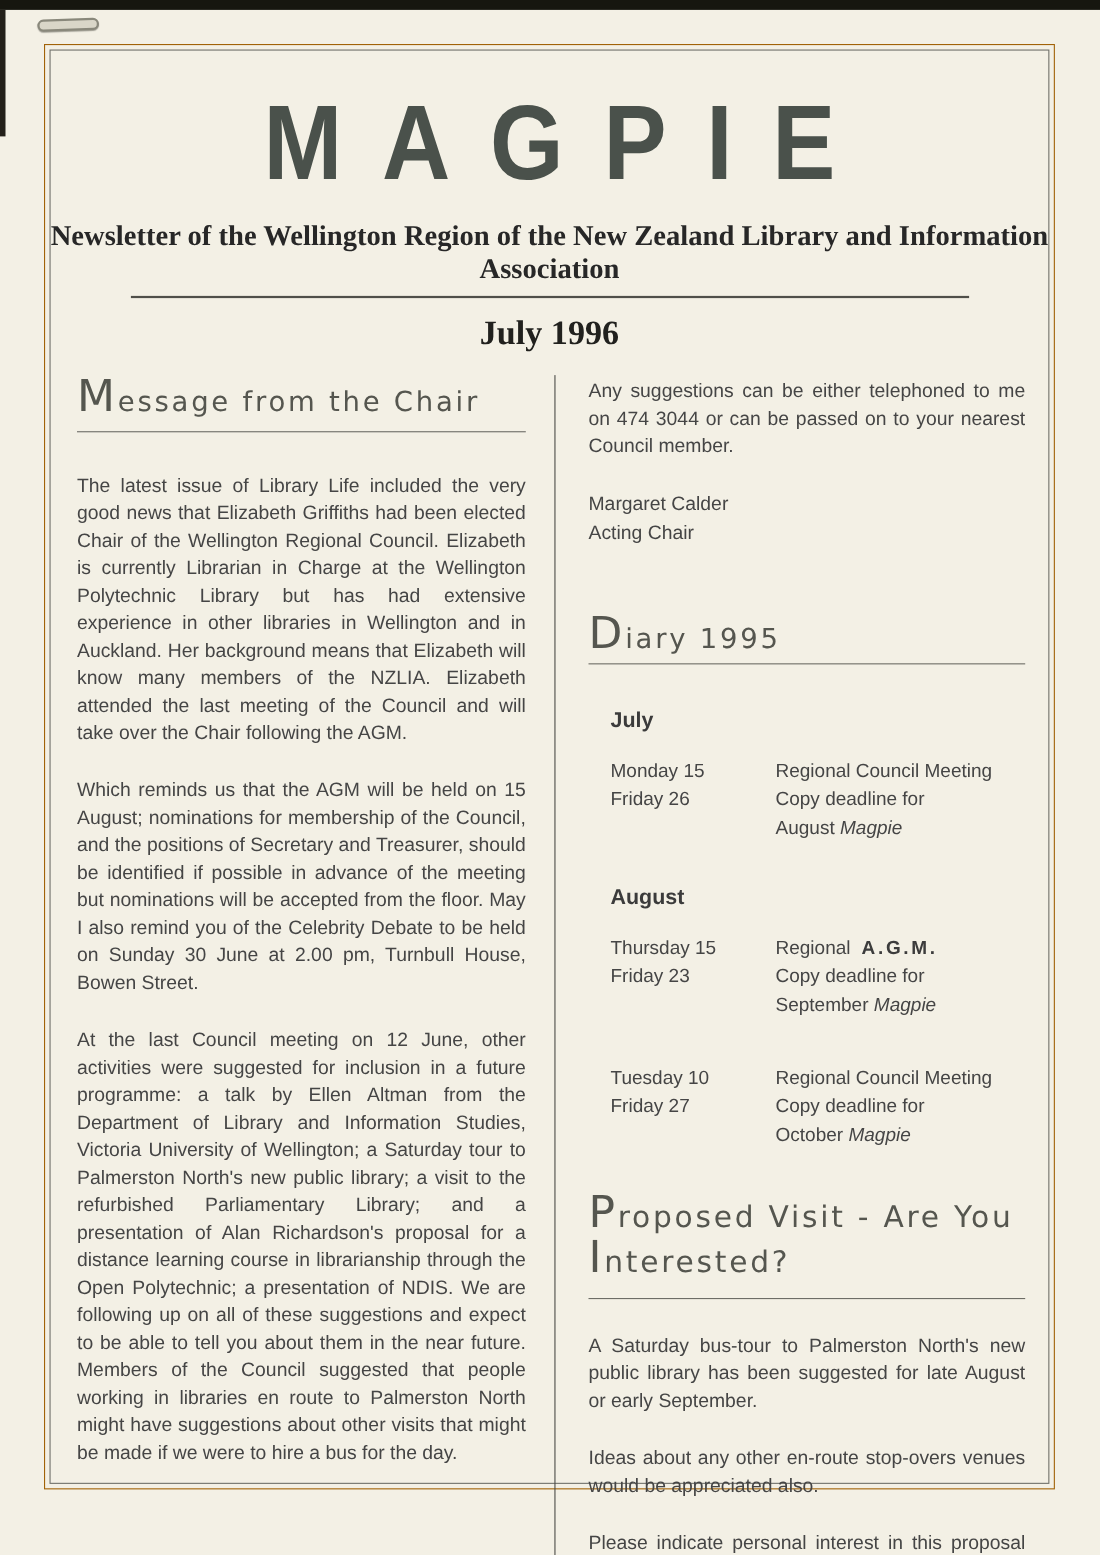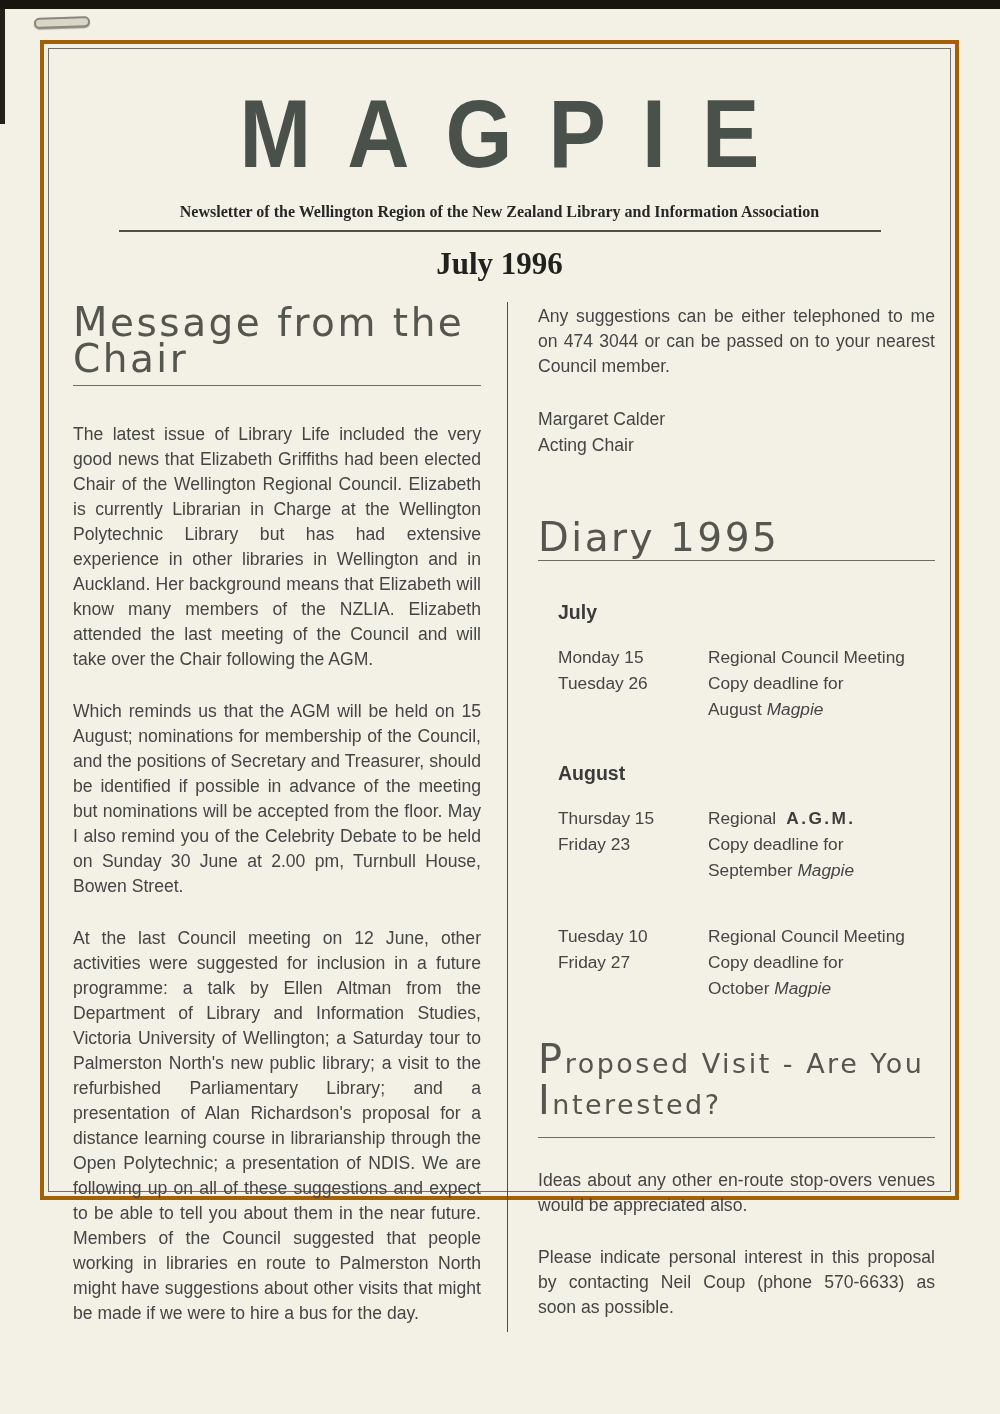--- a/index.html
+++ b/index.html
@@ -27,22 +27,22 @@
     position: absolute; top: 17px; left: 34px; width: 56px; height: 11px;
     border: 2.5px solid #89887b;
     border-radius: 6px;
     background: #d9d6c8;
     transform: rotate(-2deg);
     box-shadow: 0 1px 1px rgba(60,60,50,0.45);
   }
 
   
   .frame {
-    position: absolute; left: 40px; top: 40px; width: 919px; height: 1160px;
-    border: 4px solid #a16207;
+    position: absolute; left: 40px; top: 40px; width: 919px; height: 1314px;
+    border: 1px solid #a16207;
     background: #f3f0e5;
   }
   .frame-inner {
     position: absolute; inset: 4px;
     border: 1px solid #70706a;
     display: flex; flex-direction: column;
     padding: 24px 0 12px 0;
   }
 
   
@@ -50,21 +50,21 @@
   .magpie-title {
     font-family: "Liberation Sans", sans-serif;
     font-size: 86px; line-height: 96px; font-weight: 700;
     letter-spacing: 0.42em; text-indent: 0.42em;
     color: #4a514b;
     transform: scaleY(1.12);
     margin-top: 12px;
   }
   .masthead-subtitle {
     font-family: "Liberation Serif", serif;
-    font-weight: 700; font-size: 16px; color: #272727;
+    font-weight: 700; font-size: 26px; color: #272727;
     margin-top: 22px;
   }
   .masthead-rule {
     width: 762px; margin: 9px auto 0 auto;
     border-bottom: 2px solid #4f4f49;
   }
   .issue-date {
     font-family: "Liberation Serif", serif;
     font-weight: 700; font-size: 31px; color: #21211e;
     margin-top: 14px;
@@ -84,21 +84,21 @@
 
   .body-text {
     font-size: 17.6px; line-height: 25px; color: #454545;
     text-align: justify;
   }
   .para { margin-bottom: 27px; }
 
   .script-heading {
     font-family: "DejaVu Sans", cursive;
     font-weight: 400; color: #55564f;
-    font-size: 39px; letter-spacing: 2.5px;
+    font-size: 25px; letter-spacing: 2.5px;
     line-height: 36px;
   }
   .script-heading::first-letter { font-size: 40px; }
   .heading-block {
     border-bottom: 1.5px solid #6d6d66;
     padding-bottom: 8px;
     margin-bottom: 36px;
   }
 
   .signature { margin-top: 27px; margin-bottom: 61px; }
@@ -173,21 +173,21 @@
             <div class="script-heading">Diary 1995</div>
           </div>
 
           <div class="month-block">
             <div class="month-name">July</div>
             <div class="diary-row">
               <span>Monday 15</span>
               <span class="diary-event"><span>Regional Council Meeting</span><span class="ev-italic"></span><span class="ev-hand"></span></span>
             </div>
             <div class="diary-row">
-              <span>Tuesday 26</span>
+              <span>Friday 26</span>
               <span class="diary-event"><span>Copy deadline for August</span><span class="ev-italic">Magpie</span><span class="ev-hand"></span></span>
             </div>
           </div>
 
           <div class="month-block">
             <div class="month-name">August</div>
             <div class="diary-row">
               <span>Thursday 15</span>
               <span class="diary-event"><span>Regional</span><span class="ev-italic"></span><span class="ev-hand">A.G.M.</span></span>
             </div>
@@ -206,20 +206,21 @@
               <span>Friday 27</span>
               <span class="diary-event"><span>Copy deadline for October</span><span class="ev-italic">Magpie</span><span class="ev-hand"></span></span>
             </div>
           </div>
 
           <div class="proposal-heading-block">
             <div class="script-heading">Proposed Visit - Are You</div>
             <div class="script-heading">Interested?</div>
           </div>
 
+          <p class="body-text para">A Saturday bus-tour to Palmerston North's new public library has been suggested for late August or early September.</p>
           <p class="body-text para">Ideas about any other en-route stop-overs venues would be appreciated also.</p>
           <p class="body-text para">Please indicate personal interest in this proposal by contacting Neil Coup (phone 570-6633) as soon as possible.</p>
         </div>
 
       </div>
 
     </div>
   </div>
 </div>
 

